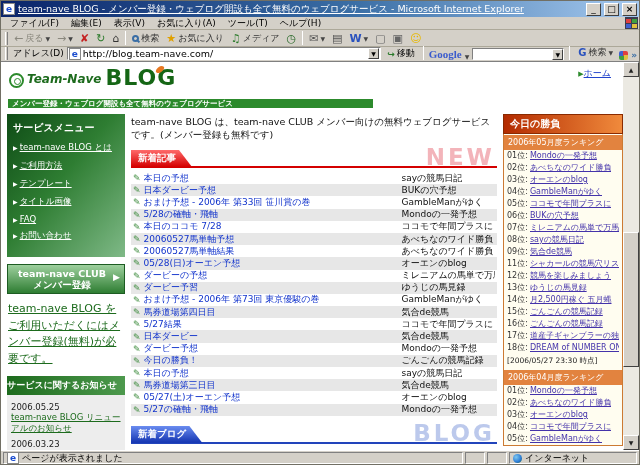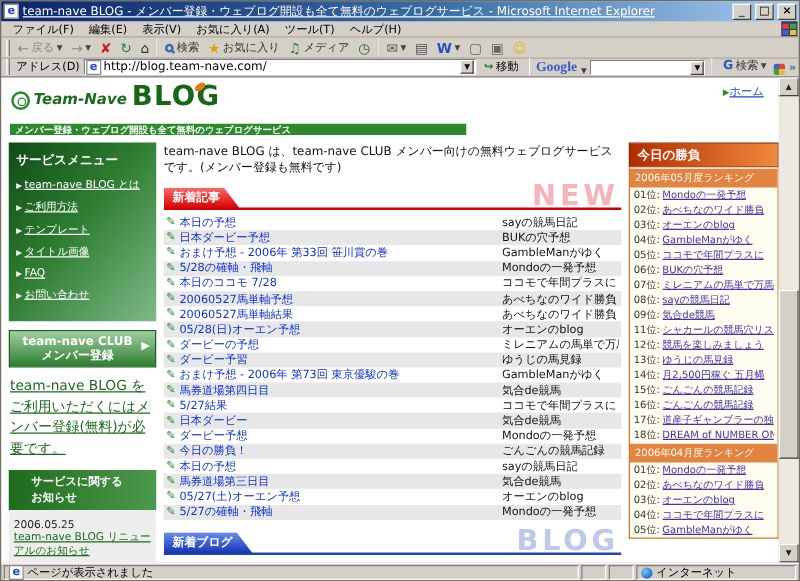--- a/index.html
+++ b/index.html
@@ -83,21 +83,21 @@
 
   
   .sb-l { width:118px; flex:none; }
   .svc { background:linear-gradient(130deg,#0f4c16,#2e7d32 45%,#7fb987); padding:7px 6px 9px; }
   .svc-title { color:#fff; font-weight:bold; font-size:10px; margin-bottom:7px; }
   .svc-item { display:block; color:#fff; font-size:8.5px; text-decoration:underline; margin:6px 0; }
   .svc-item .arr { color:#fff; font-size:6px; text-decoration:none; display:inline-block; margin-right:2px; }
   .club-btn { margin-top:7px; background:linear-gradient(#9ed09e,#2e7d32); border:1px solid #1d5c22; color:#fff; text-align:center; font-weight:bold; font-size:9.5px; line-height:11px; padding:3px 10px 3px 2px; position:relative; }
   .club-btn .arr { position:absolute; right:4px; top:7px; font-size:9px; }
   .reg-note { margin:7px 1px 9px; color:#1d6b1d; text-decoration:underline; font-size:11px; line-height:1.5; }
-  .news-h { background:linear-gradient(90deg,#1d6b1d,#4d994d); color:#fff; font-weight:bold; font-size:9px; padding:3px 18px; }
+  .news-h { background:linear-gradient(90deg,#1d6b1d,#4d994d); color:#fff; font-weight:bold; font-size:9px; padding:3px 0; }
   .news { background:#ededed; padding:3px 4px 6px; font-size:8.5px; }
   .news-date { color:#222; margin-top:4px; }
   .news a { color:#1d6b1d; text-decoration:underline; display:block; line-height:1.35; }
 
   
   .main { width:366px; flex:none; }
   .intro { font-size:9.5px; line-height:13px; margin:1px 0 9px; color:#111; }
   .sec { position:relative; }
   .tab { display:inline-block; color:#fff; font-weight:bold; font-size:9.5px; padding:2px 16px 2px 7px; clip-path:polygon(0 0,calc(100% - 13px) 0,100% 100%,0 100%); position:relative; z-index:1; }
   .tab-red { background:linear-gradient(#ff6a6a,#d40000); }
@@ -533,20 +533,21 @@
                 <div class="rk-row">
                   <span class="rk-n">17位:</span>
                   <a>道産子ギャンブラーの独り言</a>
                 </div>
 
                 <div class="rk-row">
                   <span class="rk-n">18位:</span>
                   <a>DREAM of NUMBER ONE</a>
                 </div>
               </div>
+            <div class="rank-ts">[2006/05/27 23:30 時点]</div>
             <div class="rank-sub">2006年04月度ランキング</div>
             <div>
 
                 <div class="rk-row">
                   <span class="rk-n">01位:</span>
                   <a>Mondoの一発予想</a>
                 </div>
 
                 <div class="rk-row">
                   <span class="rk-n">02位:</span>

